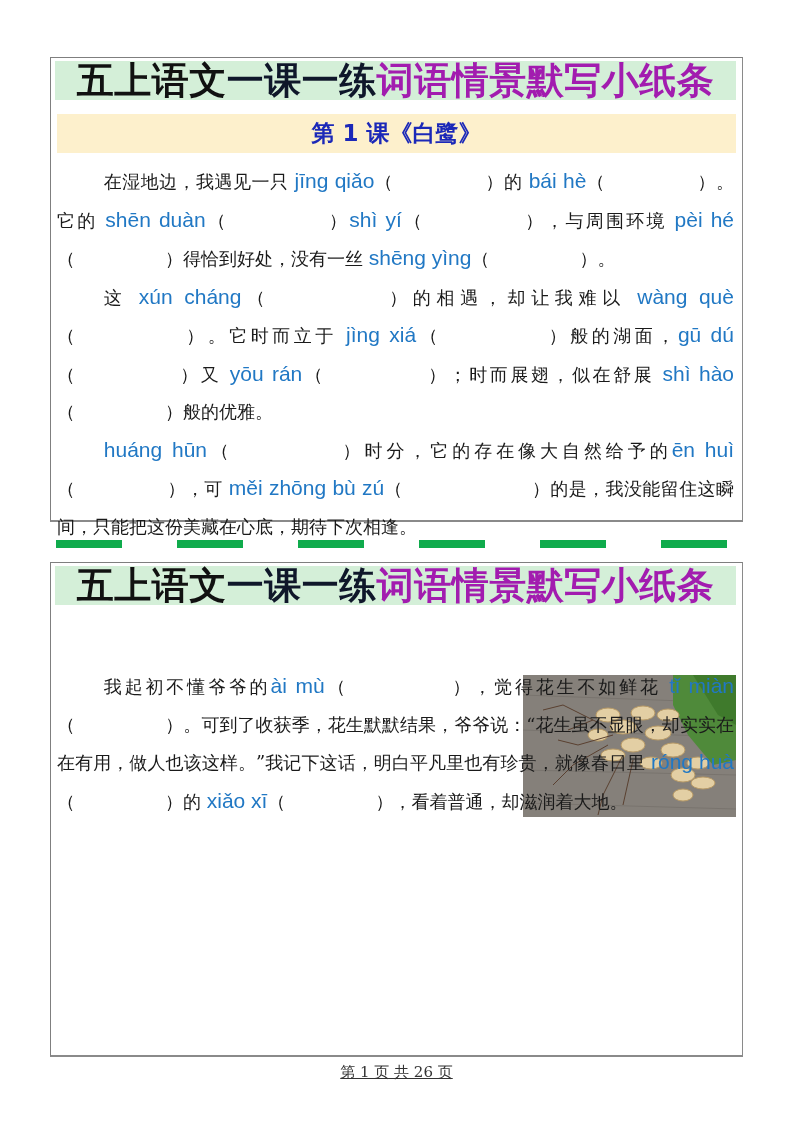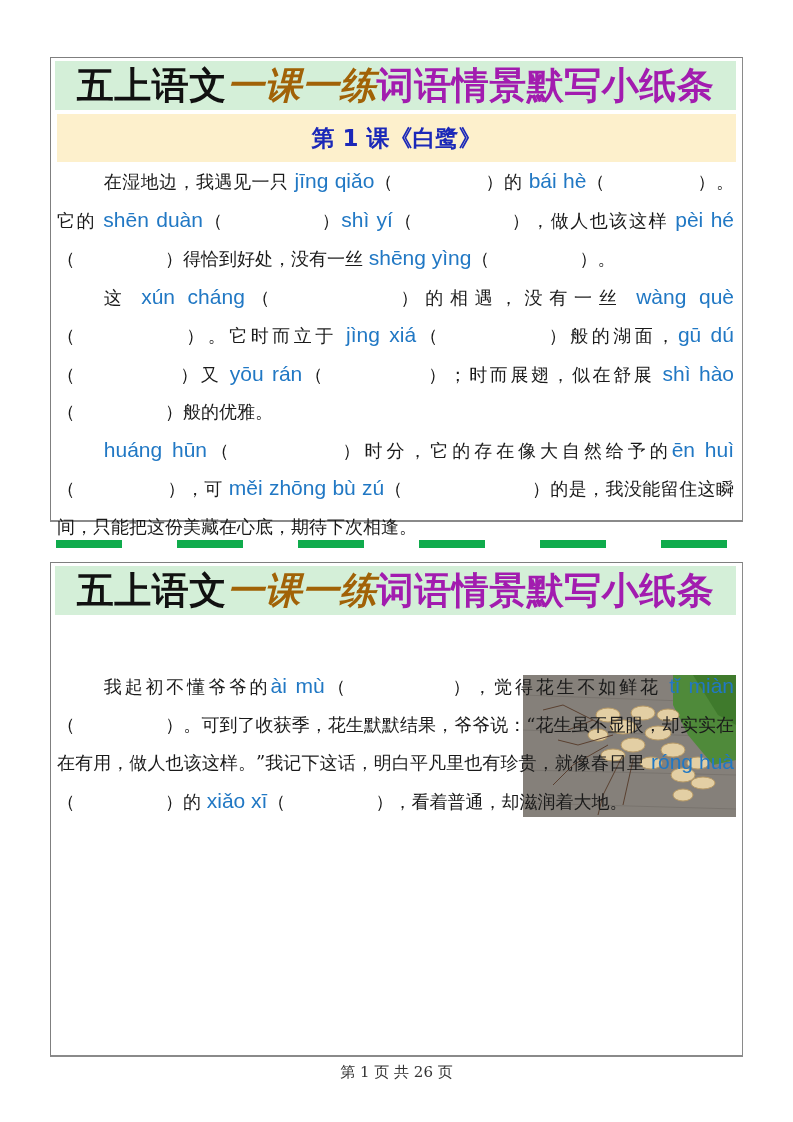--- a/index.html
+++ b/index.html
@@ -2,57 +2,57 @@
 <html><head>
 <meta charset="utf-8">
 <style>
   html, body { margin: 0; padding: 0; background: #ffffff; }
   body { width: 793px; height: 1122px; position: relative; overflow: hidden;
          font-family: "DejaVu Serif", "Liberation Serif", serif; color: #1a1a1a; }
   .card { position: absolute; left: 50px; width: 693px; border: 1px solid #7f7f7f;
           border-bottom: 2px solid #8a8a8a; border-right: 1.5px solid #8a8a8a; background: #fff; box-sizing: border-box; }
   #card-1 { top: 57px; height: 465px; }
   #card-2 { top: 562px; height: 495px; }
-  .title-band { position: absolute; left: 4px; right: 6px; top: 3px; height: 49px;
+  .title-band { position: absolute; left: 4px; right: 6px; top: 3px; height: 39px;
                 background: #d4efd8; display: flex; align-items: center; justify-content: center;
                 font-family: "DejaVu Serif", "Liberation Serif", serif; font-weight: bold;
                 font-size: 37px; letter-spacing: 0.5px; white-space: nowrap; }
   .title-band .t-black { color: #111111; }
-  .title-band .t-green { color: #a16207; font-style: italic; }
+  .title-band .t-green { color: #0f172a; }
   .title-band .t-red { color: #a21caf; }
-  .lesson-band { position: absolute; left: 6px; right: 6px; top: 56px; height: 48px;
+  .lesson-band { position: absolute; left: 6px; right: 6px; top: 56px; height: 39px;
                  background: #fdf0cc; display: flex; align-items: center; justify-content: center;
                  color: #1b28b8; font-weight: bold; font-size: 23px;
                  font-family: "DejaVu Sans", "Liberation Sans", sans-serif; }
   .body { position: absolute; left: 6px; right: 8px; top: 104px; font-size: 18px; line-height: 37.5px; }
   .para { margin: 0; text-indent: 2.6em; text-align: justify; }
   .py { color: #2178c4; font-family: "Liberation Sans", "DejaVu Sans", sans-serif; font-size: 21px; }
   .dash-row { position: absolute; top: 540px; left: 56px; width: 672px; height: 8px; }
   .dash { position: absolute; top: 0; width: 66px; height: 8px; background: #0fab4c; }
   .photo { position: absolute; left: 472px; top: 112px; width: 213px; height: 142px;
            background: linear-gradient(135deg, #8f8b85 0%, #7d7873 40%, #6f6a65 100%); overflow: hidden; }
   .footer { position: absolute; top: 1063px; left: 0; width: 793px; text-align: center;
-            font-size: 15px; color: #333; font-family: "DejaVu Serif", "Liberation Serif", serif; }
+            font-size: 15px; color: #333; font-family: "DejaVu Serif", "Liberation Serif", serif; text-decoration: underline; }
   .watermark { position: absolute; right: 0px; top: 1085px; font-size: 19px; font-weight: bold;
                color: #111; font-family: "DejaVu Sans", "Liberation Sans", sans-serif; letter-spacing: 1px; margin-top: 41px; }
   .wrap-left { width: 455px; }
 </style>
 </head>
 <body>
 
 <div class="card" id="card-1">
   <div class="title-band">
     <span class="t-black">五上语文</span>
       <span class="t-green">一课一练</span>
       <span class="t-red">词语情景默写小纸条</span>
   </div>
   <div class="lesson-band">第 1 课《白鹭》</div>
   <div class="body">
-    <p class="para"><span>在湿地边，我遇见一只 </span><span class="py">jīng qiǎo</span><span>（　　　　　）的 </span><span class="py">bái hè</span><span>（　　　　　）。它的 </span><span class="py">shēn duàn</span><span>（　　　　　）</span><span class="py">shì yí</span><span>（　　　　　），做人也该这样 </span><span class="py">pèi hé</span><span>（　　　　　）得恰到好处，没有一丝 </span><span class="py">shēng yìng</span><span>（　　　　　）。</span></p>
-    <p class="para"><span>这 </span><span class="py">xún cháng</span><span>（　　　　　）的相遇，没有一丝 </span><span class="py">wàng què</span><span>（　　　　　）。它时而立于 </span><span class="py">jìng xiá</span><span>（　　　　　）般的湖面，</span><span class="py">gū dú</span><span>（　　　　　）又 </span><span class="py">yōu rán</span><span>（　　　　　）；时而展翅，似在舒展 </span><span class="py">shì hào</span><span>（　　　　　）般的优雅。</span></p>
+    <p class="para"><span>在湿地边，我遇见一只 </span><span class="py">jīng qiǎo</span><span>（　　　　　）的 </span><span class="py">bái hè</span><span>（　　　　　）。它的 </span><span class="py">shēn duàn</span><span>（　　　　　）</span><span class="py">shì yí</span><span>（　　　　　），与周围环境 </span><span class="py">pèi hé</span><span>（　　　　　）得恰到好处，没有一丝 </span><span class="py">shēng yìng</span><span>（　　　　　）。</span></p>
+    <p class="para"><span>这 </span><span class="py">xún cháng</span><span>（　　　　　）的相遇，却让我难以 </span><span class="py">wàng què</span><span>（　　　　　）。它时而立于 </span><span class="py">jìng xiá</span><span>（　　　　　）般的湖面，</span><span class="py">gū dú</span><span>（　　　　　）又 </span><span class="py">yōu rán</span><span>（　　　　　）；时而展翅，似在舒展 </span><span class="py">shì hào</span><span>（　　　　　）般的优雅。</span></p>
     <p class="para"><span class="py">huáng hūn</span><span>（　　　　　）时分，它的存在像大自然给予的</span><span class="py">ēn huì</span><span>（　　　　　），可 </span><span class="py">měi zhōng bù zú</span><span>（　　　　　　　）的是，我没能留住这瞬间，只能把这份美藏在心底，期待下次相逢。</span></p>
   </div>
 </div>
 
 <div class="dash-row">
   <div class="dash" style="left:0px"></div>
   <div class="dash" style="left:121px"></div>
   <div class="dash" style="left:242px"></div>
   <div class="dash" style="left:363px"></div>
   <div class="dash" style="left:484px"></div>

